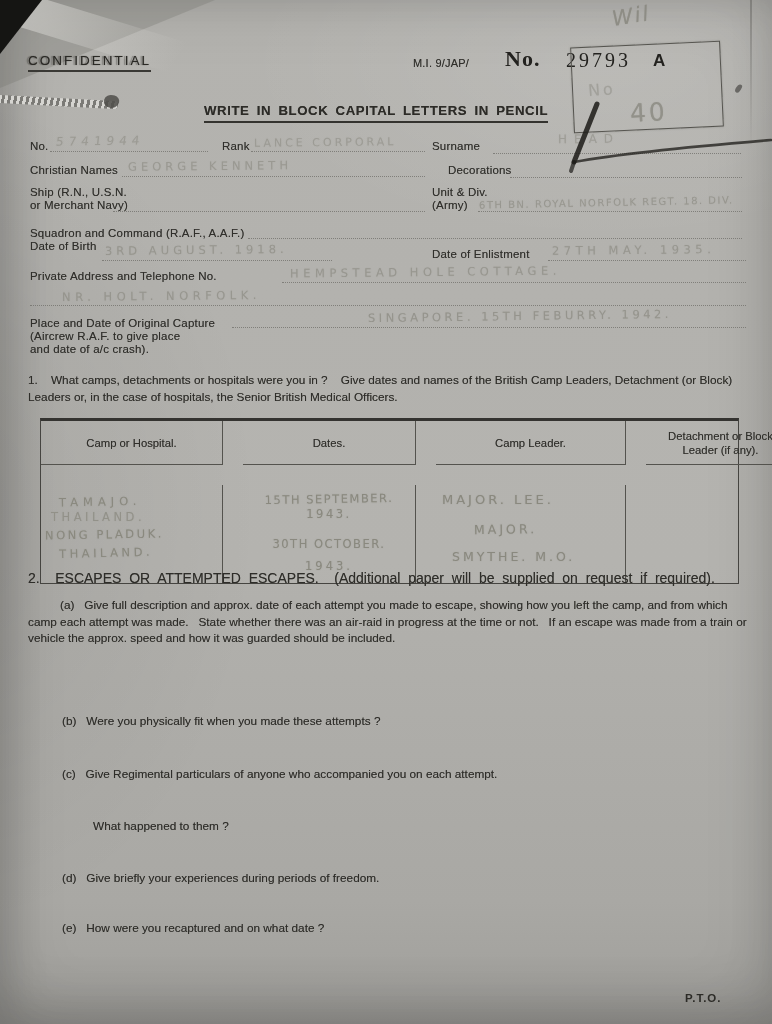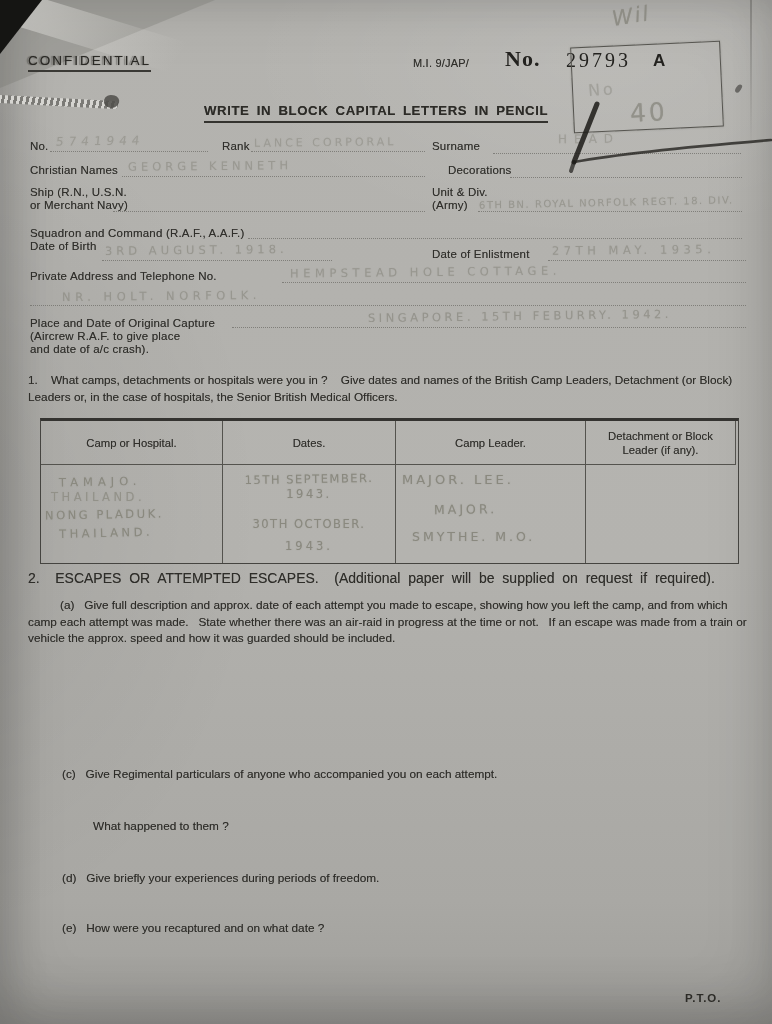--- a/index.html
+++ b/index.html
@@ -32,20 +32,21 @@
   }
   .serif{font-family:"Liberation Serif", serif; color:#23221f;}
   .stampbox{
     border:1.6px solid #55544f; transform:rotate(-2.6deg);
     box-shadow:0 0 2px rgba(85,84,79,.4);
   }
   .ftable{
     display:grid; grid-template-columns:182px 173px 190px 150px;
     border:1.5px solid #454440; border-top:3px solid #343330;
     background:rgba(255,255,255,.03);
+    gap:20px;
   }
   .th{
     border-right:1px solid #54534e; border-bottom:1px solid #54534e;
     min-height:44px; display:flex; align-items:center; justify-content:center;
     text-align:center; color:#302f2b; font-size:11.3px; padding:2px 8px; box-sizing:border-box;
     line-height:14px; text-shadow:0 0 .5px rgba(48,47,43,.5);
   }
   .td{border-right:1px solid #54534e; min-height:98px; padding:5px 4px 4px; box-sizing:border-box;}
   .th:last-child,.td:last-child{border-right:none;}
   .cellline{font-family:"DejaVu Sans", sans-serif; color:#8a897f; letter-spacing:2.5px;
@@ -170,19 +171,20 @@
       <div class="cellline" style="margin:2px 0 0 2px;font-size:13px;letter-spacing:3px;">MAJOR. LEE.</div>
       <div class="cellline" style="margin:14px 0 0 34px;font-size:12.5px;letter-spacing:3px;transform:rotate(-1deg);">MAJOR.</div>
       <div class="cellline" style="margin:13px 0 0 12px;font-size:12.5px;letter-spacing:3px;">SMYTHE. M.O.</div>
     </div>
     <div class="td"></div>
   </div>
 
   <div class="abs para" style="left:28px;top:570px;width:730px;font-size:14px;">2.    ESCAPES  OR  ATTEMPTED  ESCAPES.    (Additional  paper  will  be  supplied  on  request  if  required).</div>
   <div class="abs para" style="left:28px;top:597px;width:720px;text-indent:32px;">(a)   Give full description and approx. date of each attempt you made to escape, showing how you left the camp, and from which camp each attempt was made.   State whether there was an air-raid in progress at the time or not.   If an escape was made from a train or vehicle the approx. speed and how it was guarded should be included.</div>
 
+  <div class="abs para" style="left:62px;top:713px;width:650px;">(b)   Were you physically fit when you made these attempts ?</div>
   <div class="abs para" style="left:62px;top:766px;width:680px;">(c)   Give Regimental particulars of anyone who accompanied you on each attempt.</div>
   <div class="abs para" style="left:93px;top:818px;width:400px;">What happened to them ?</div>
   <div class="abs para" style="left:62px;top:870px;width:650px;">(d)   Give briefly your experiences during periods of freedom.</div>
   <div class="abs para" style="left:62px;top:920px;width:650px;">(e)   How were you recaptured and on what date ?</div>
 
   <div class="abs pto" style="left:685px;top:992px;">P.T.O.</div>
 </div>
 
 </body></html>

